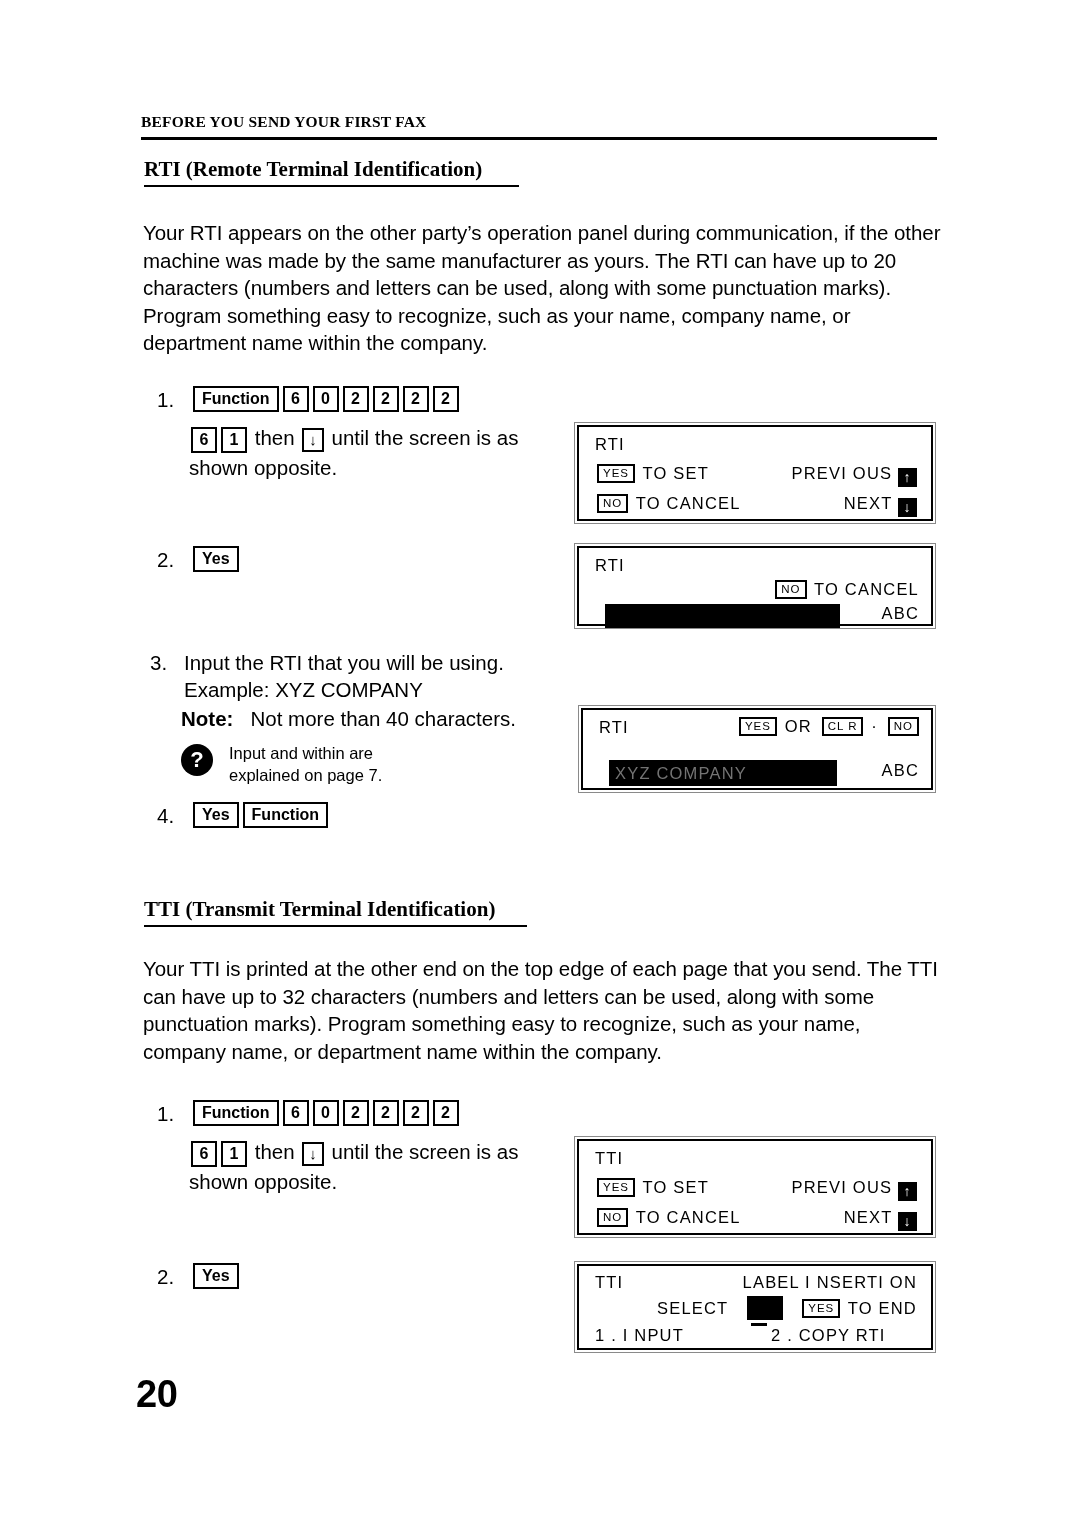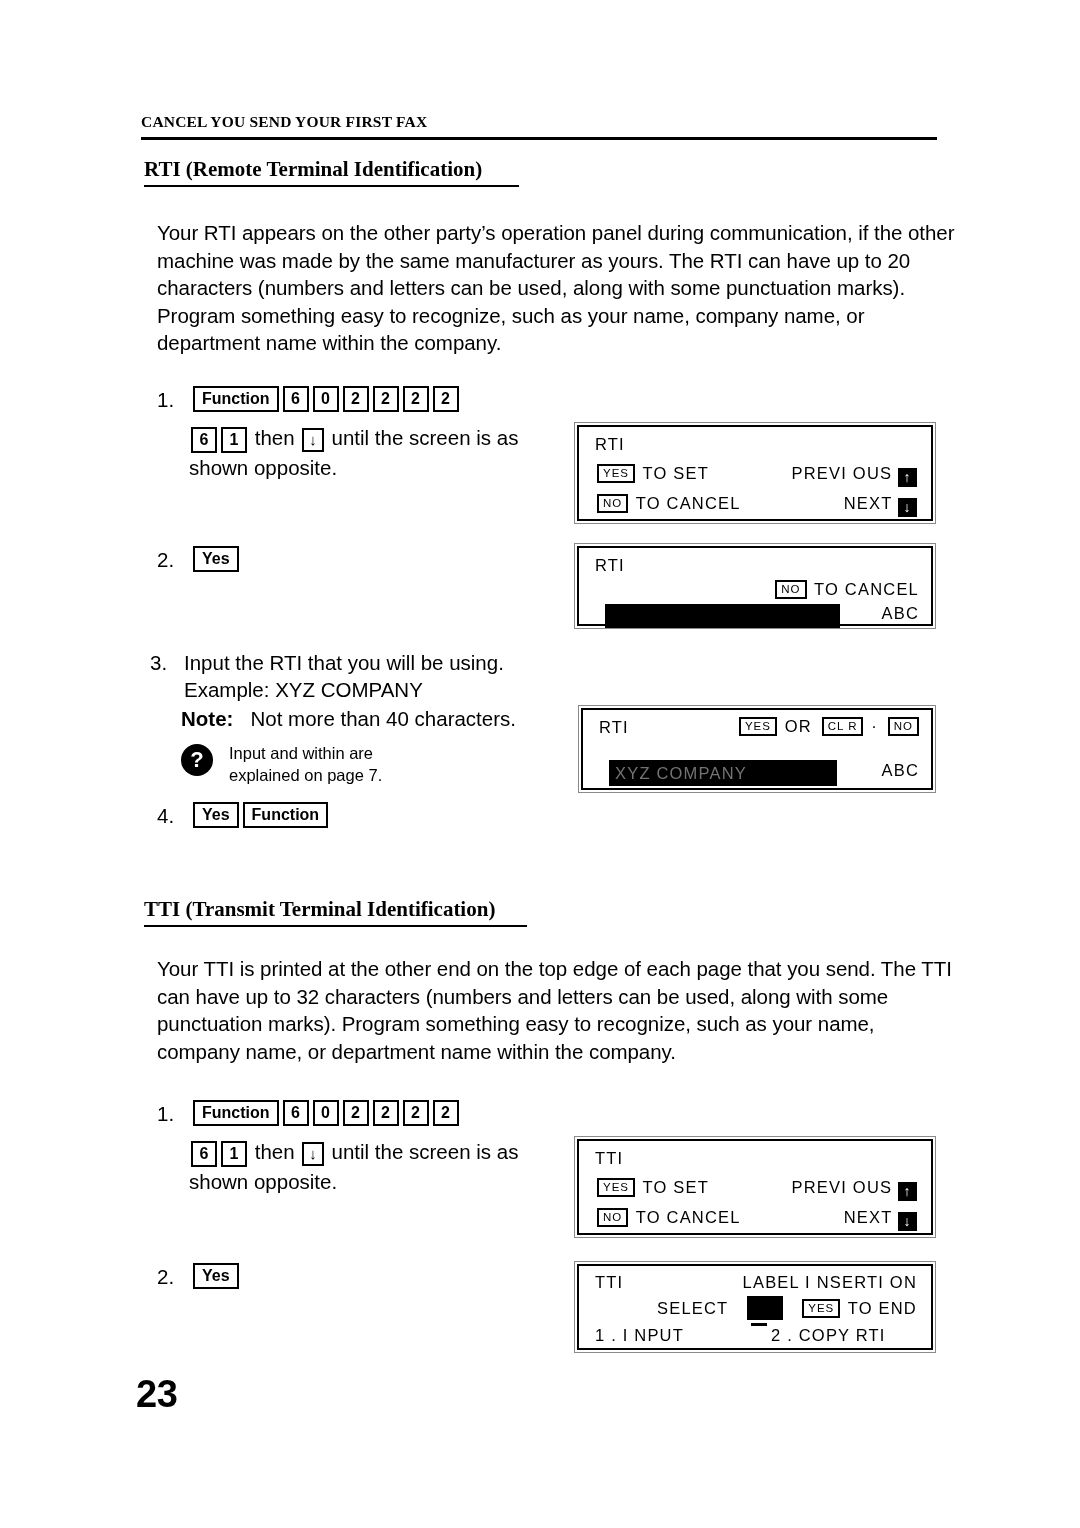--- a/index.html
+++ b/index.html
@@ -64,21 +64,20 @@
   #heading-tti .rule { width: 383px; }
 
   
   .body-para {
     position: absolute;
     left: 143px;
     width: 800px;
     font-size: 20.5px;
     line-height: 27.5px;
     letter-spacing: -0.05px;
-    margin-left: 14px;
   }
   #para-rti { top: 219px; }
   #para-tti { top: 955px; }
 
   
   .step {
     position: absolute;
     font-size: 20.5px;
     line-height: 27px;
   }
@@ -242,21 +241,21 @@
     font-size: 38px;
     font-weight: bold;
     letter-spacing: -0.5px;
   }
 </style>
 </head>
 <body>
 
 <div class="page">
 
-  <div class="running-header">CANCEL YOU SEND YOUR FIRST FAX</div>
+  <div class="running-header">BEFORE YOU SEND YOUR FIRST FAX</div>
   <div class="header-rule"></div>
 
   <div class="section-heading" id="heading-rti">
     <span>RTI (Remote Terminal Identification)</span>
     <span class="rule"></span>
   </div>
 
   <div class="body-para" id="para-rti">Your RTI appears on the other party’s operation panel during communication, if the other machine was made by the same manufacturer as yours. The RTI can have up to 20 characters (numbers and letters can be used, along with some punctuation marks). Program something easy to recognize, such as your name, company name, or department name within the company.</div>
 
   <div class="step" id="step1-rti">
@@ -400,15 +399,15 @@
       <div class="lcd-cursor" style="left:172px; top:57px; width:16px;"></div>
       <div class="lcd-line" style="right:14px; top:33px;padding-left:46px;">
         <span class="lcd-key">YES</span>
         <span>TO END</span>
       </div>
       <div class="lcd-line" style="left:16px; top:60px;">1 . I NPUT</div>
       <div class="lcd-line" style="left:192px; top:60px;">2 . COPY RTI</div>
     </div>
   </div>
 
-  <div class="page-number">23</div>
+  <div class="page-number">20</div>
 
 </div>
 
 </body></html>

